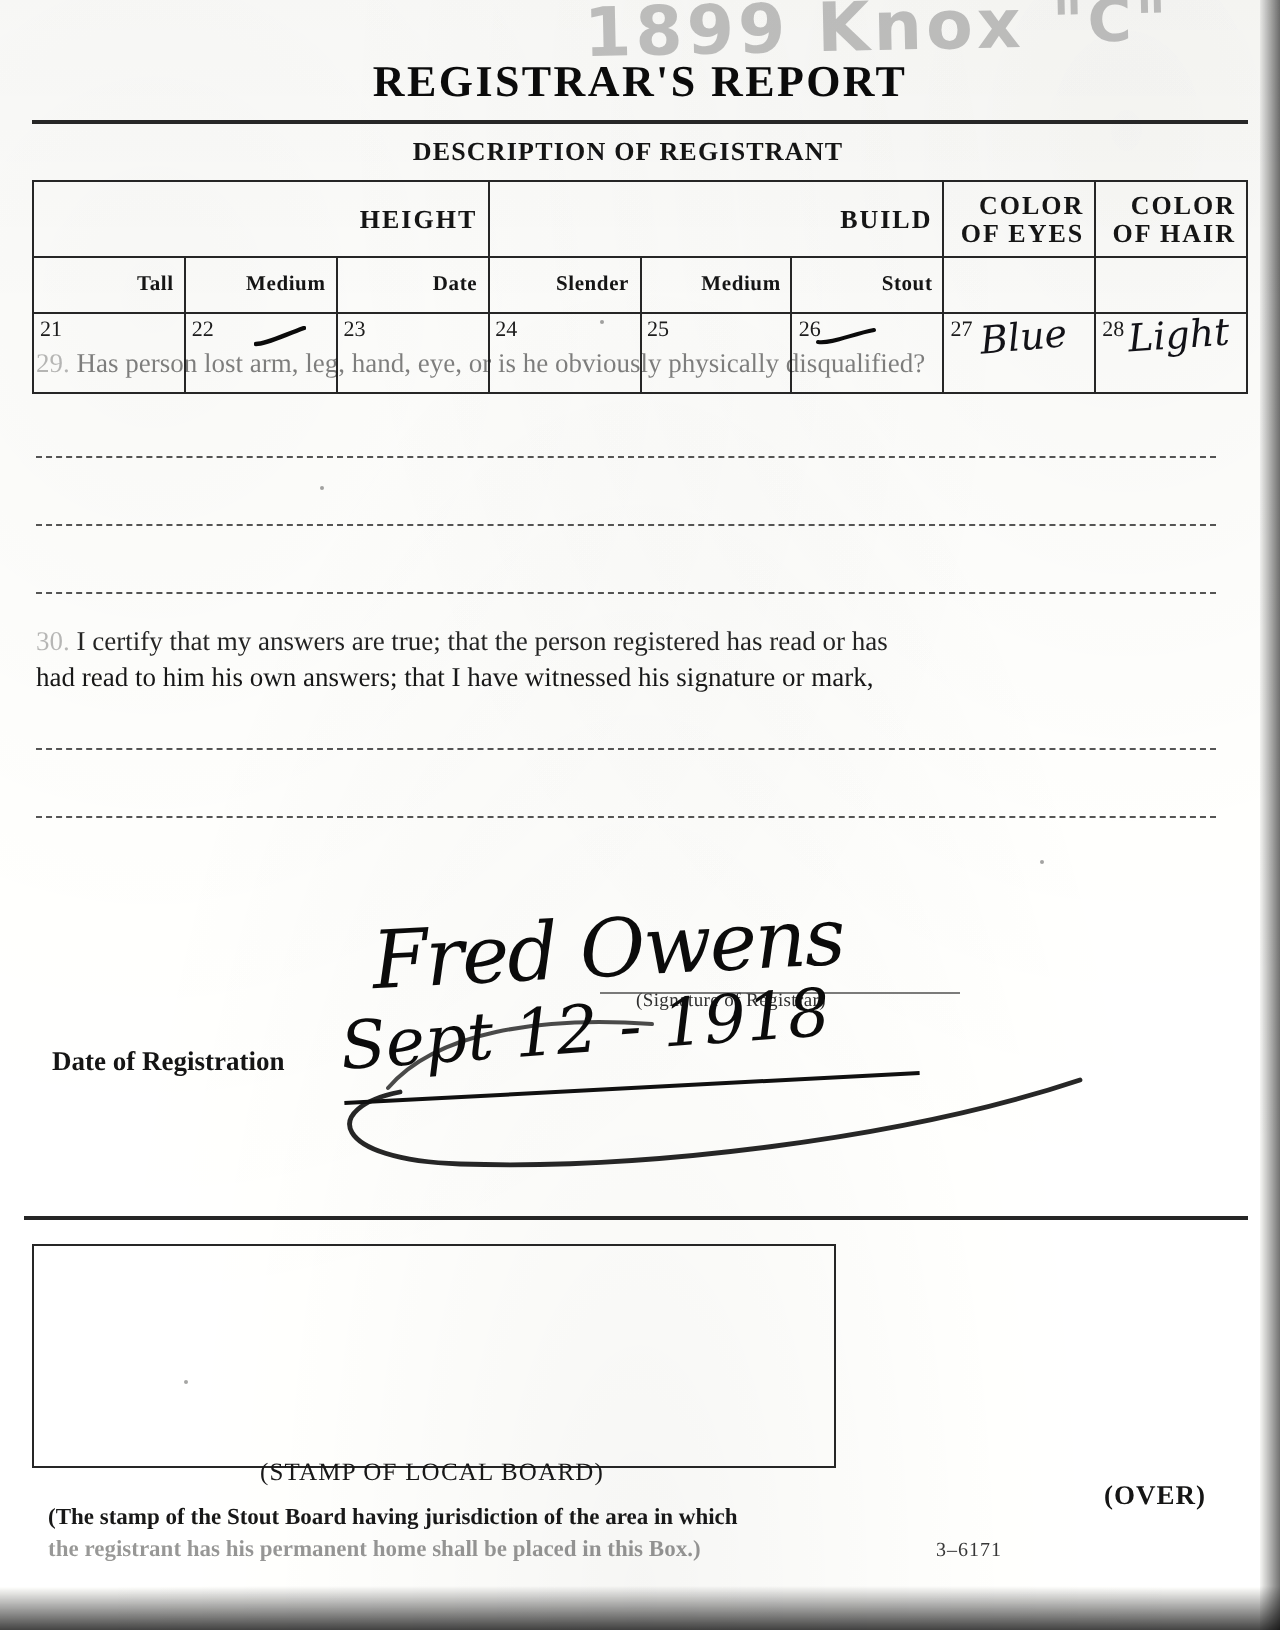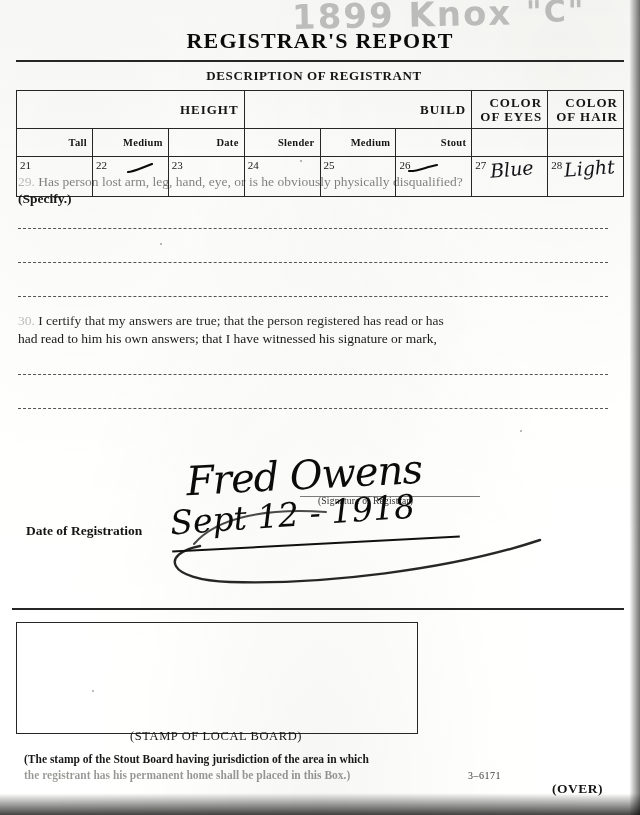--- a/index.html
+++ b/index.html
@@ -298,21 +298,21 @@
   .footnote .fade { opacity: 0.45; }
   .form-code {
     position: absolute;
     left: 468px; top: 770px;
     font-size: 10px;
     color: #3a3a3a;
     letter-spacing: 0.5px;
   }
   .over {
     position: absolute;
-    left: 552px; top: 781px;
+    left: 552px; top: 740px;
     font-weight: bold;
     font-size: 13.5px;
     letter-spacing: 0.5px;
   }
 
   
   .speck {
     position: absolute;
     background: rgba(0,0,0,0.35);
     border-radius: 50%;
@@ -389,21 +389,20 @@
         <span class="n">28</span>
         <span class="ink hw-hair">Light</span>
       </td>
     </tr>
   </tbody>
     </table>
 
   <div class="q27">
     <span class="faded-light">29.</span>
     <span class="faded-mid">Has person lost arm, leg, hand, eye, or is he obviously physically disqualified?</span>
-    <span class="specify">(Specify.)</span>
   </div>
 
   <div class="dotline l1"></div>
   <div class="dotline l2"></div>
   <div class="dotline l3"></div>
 
   <div class="cert">
     <span class="faded-light">30.</span>
     <span class="faded-strong">I certify that my answers are true; that the person registered has read or has</span><br>
     <span>had read to him his own answers; that I have witnessed his signature or mark,</span><br>

